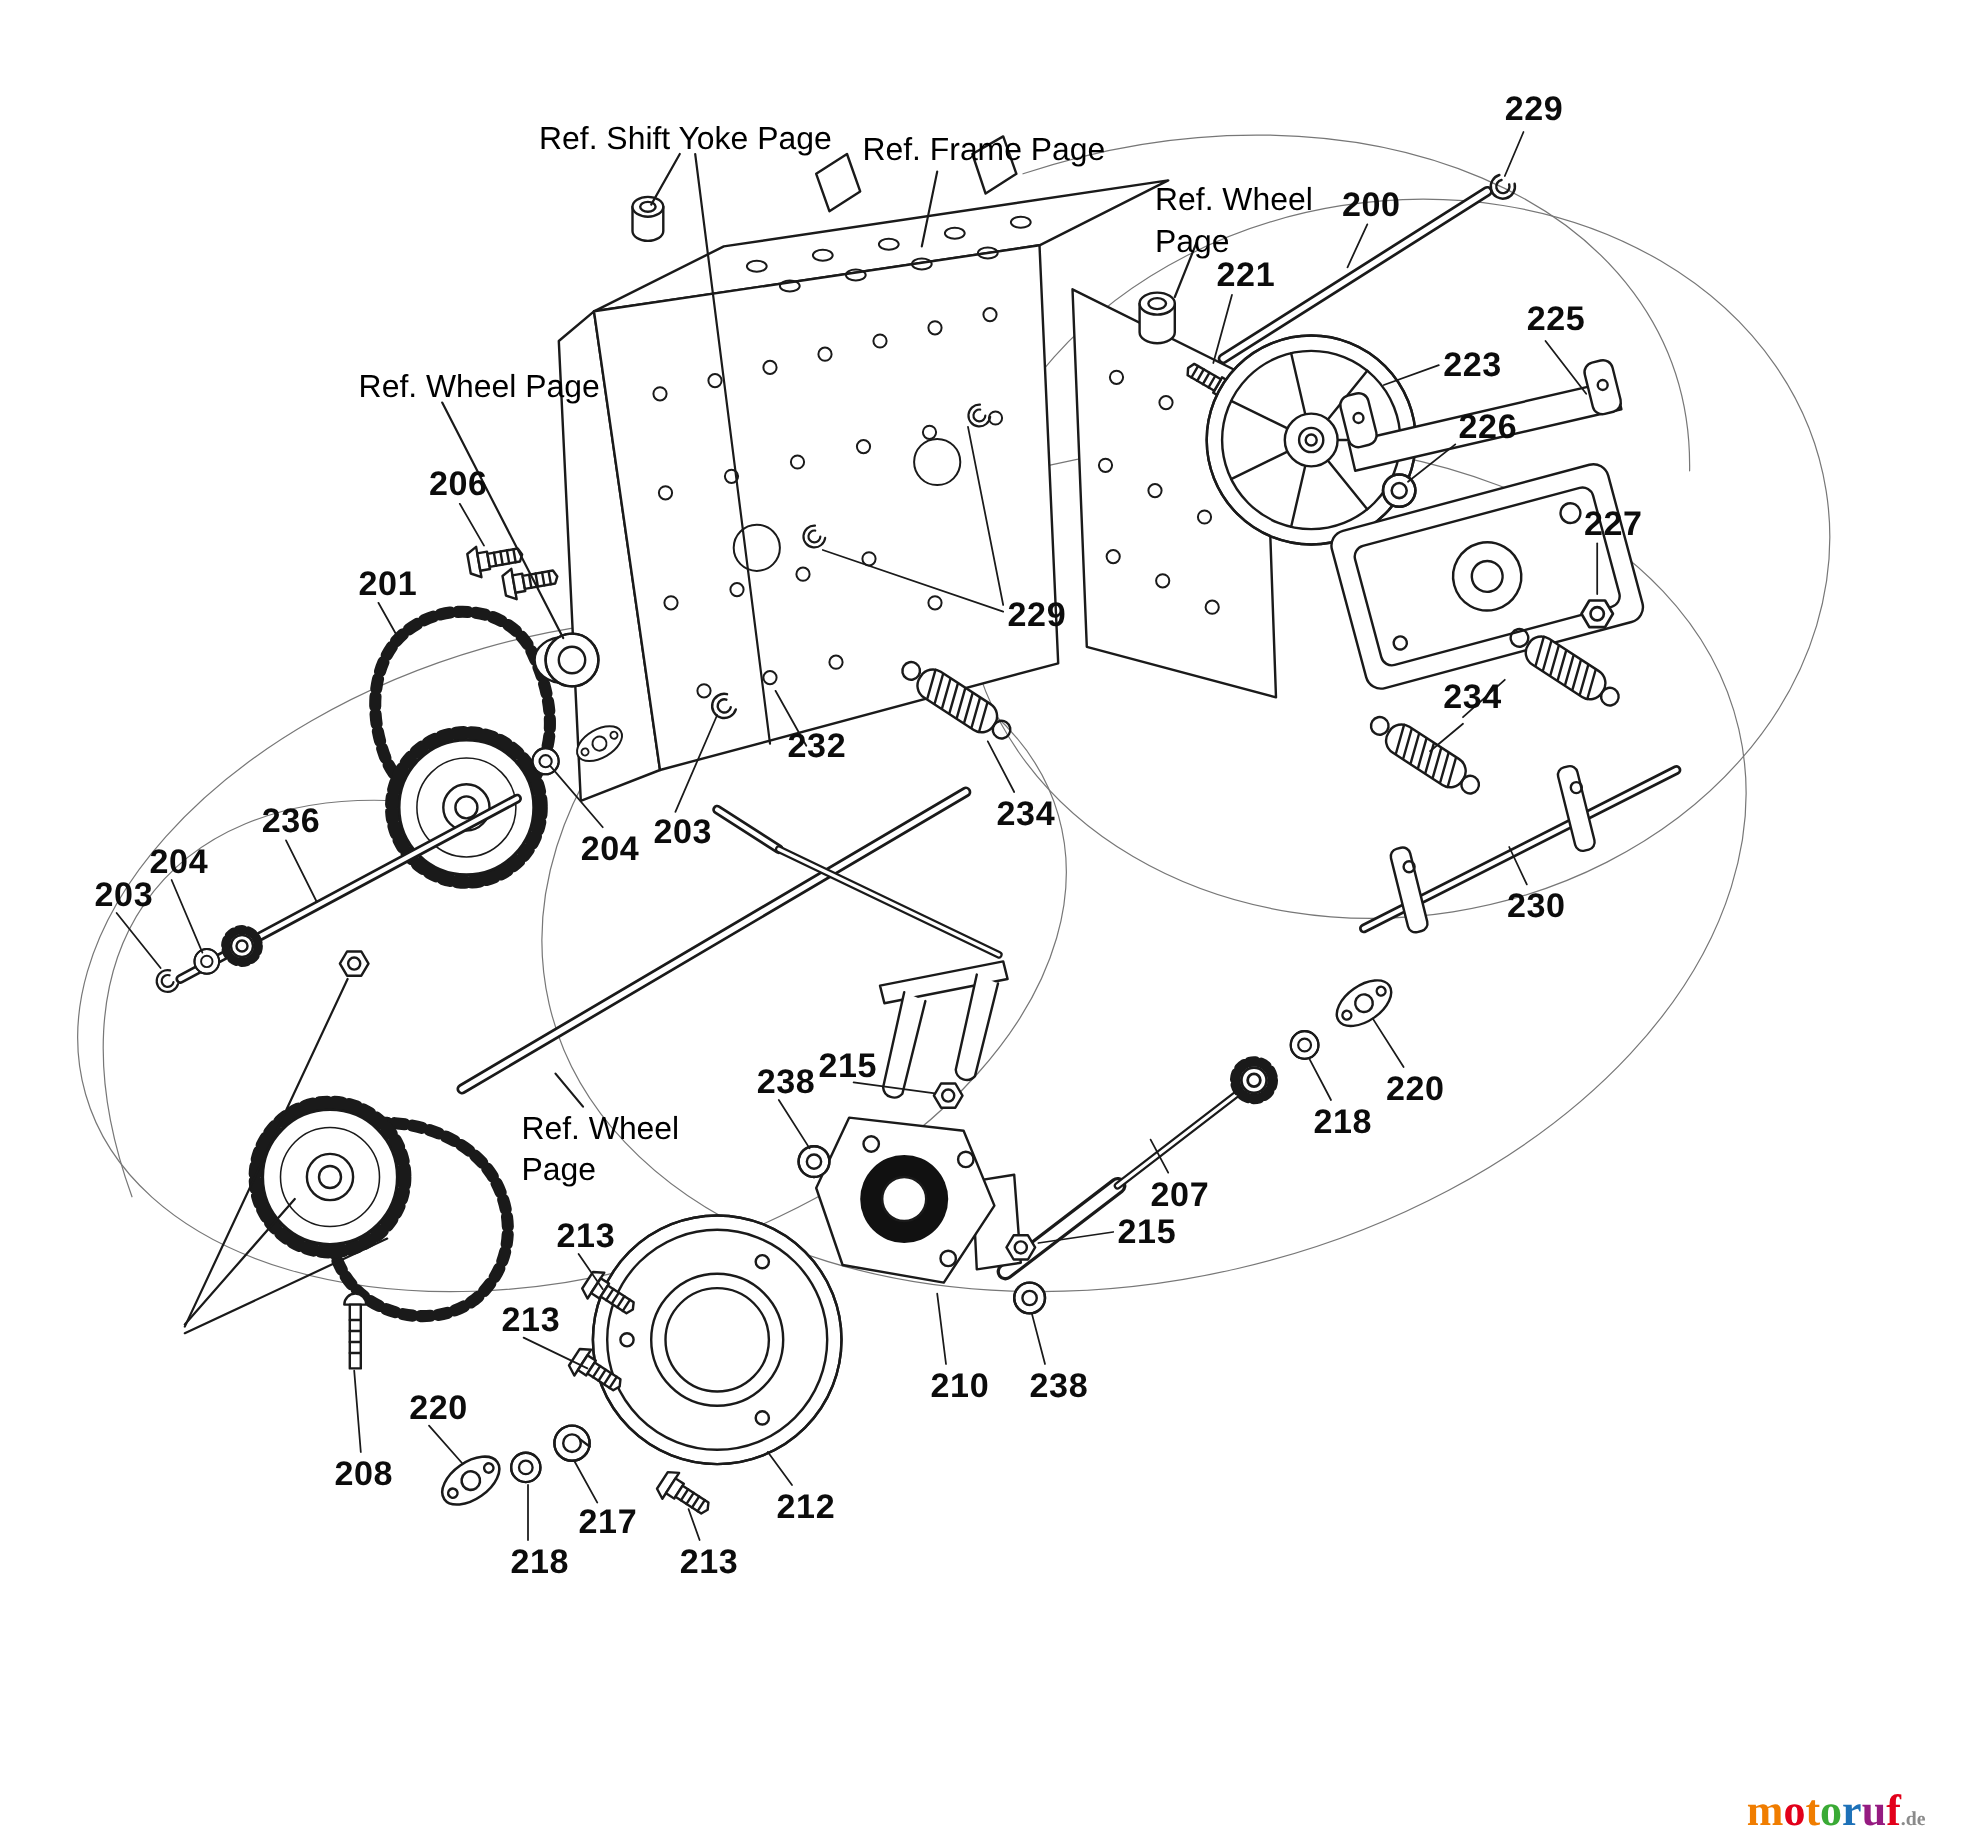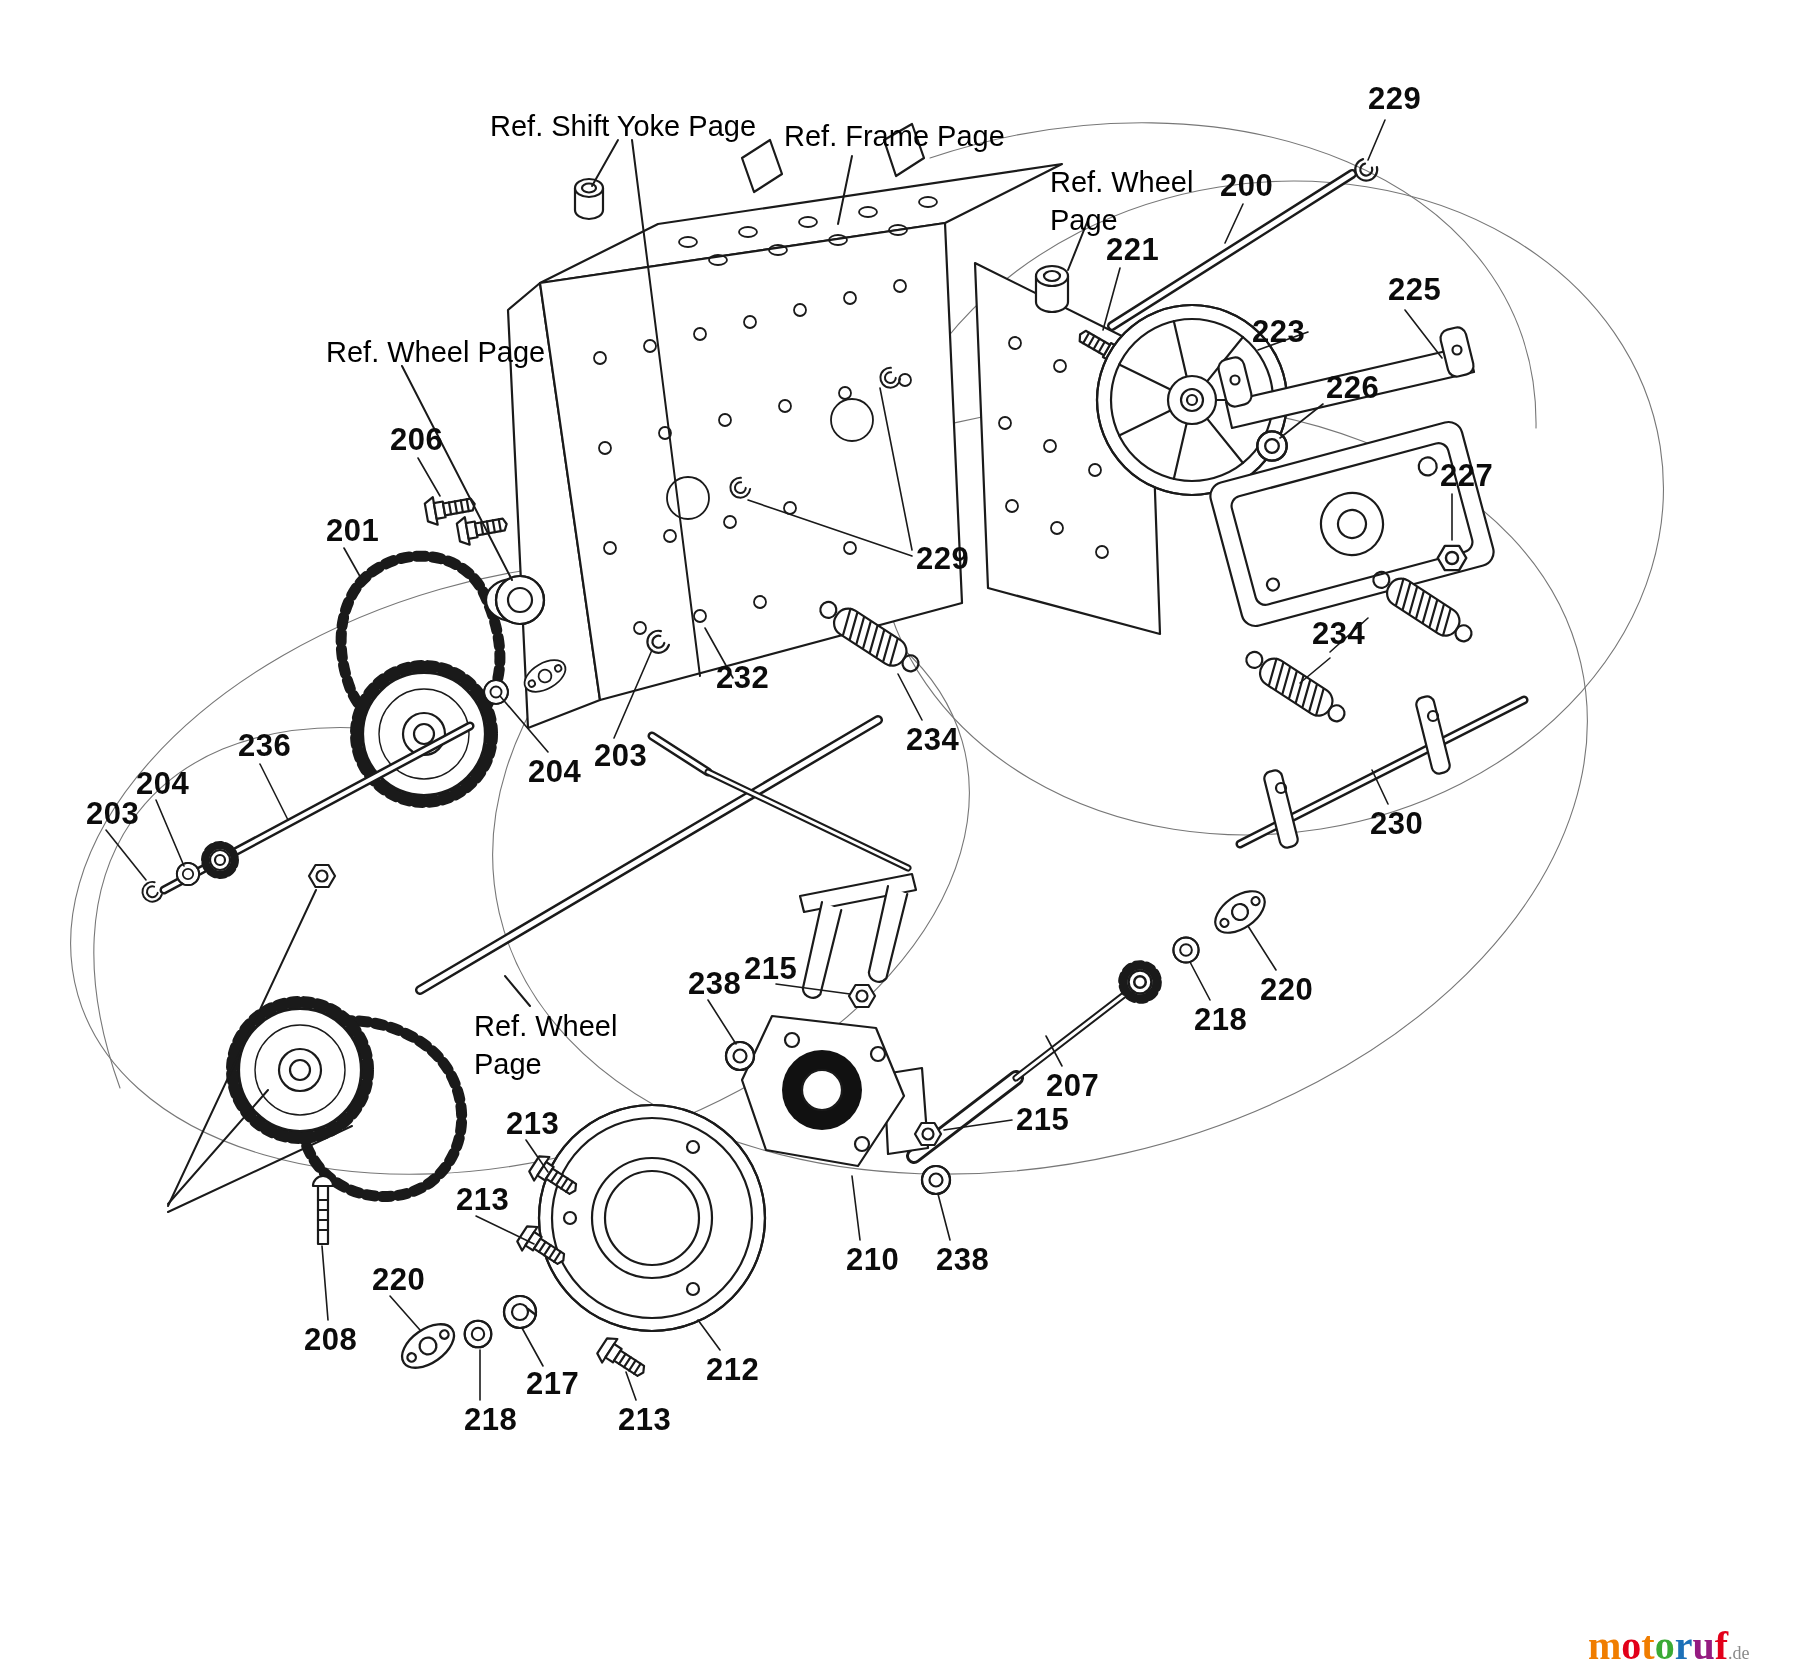--- a/index.html
+++ b/index.html
@@ -14,21 +14,21 @@
     letter-spacing:.5px;white-space:pre-line;
   }
   .ref-label{
     position:absolute;font-size:29px;font-weight:400;color:#000;line-height:1.3;
     white-space:pre-line;
   }
   .watermark{
     position:absolute;left:1588px;top:1598px;font-size:40px;font-weight:700;line-height:1;
     font-family:"Liberation Serif",serif;
   }
-  .watermark .de{font-size:18px;font-weight:400;color:#8a8a8a;}
+  .watermark .de{font-size:18px;font-weight:700;color:#8a8a8a;}
 </style>
 </head>
 <body>
 
 <div class="stage">
 
   <svg class="artwork" viewBox="0 0 1800 1663" xmlns="http://www.w3.org/2000/svg">
     <defs>
       <g id="washer">
           <circle r="14" fill="#fff"></circle>
@@ -360,21 +360,21 @@
         <path d="M 168 1176 L 268 1062"></path>
         <path d="M 168 1184 L 352 1098"></path>
         <path d="M 168 1178 L 316 862"></path>
       </g>
     </g>
   </svg>
 
   <div class="part-label" style="left:1368px;top:55px">229</div>
   <div class="part-label" style="left:1220px;top:142px">200</div>
   <div class="part-label" style="left:1388px;top:246px">225</div>
-  <div class="part-label" style="left:1252px;top:288px">223</div>
+  <div class="part-label" style="left:1312px;top:288px">223</div>
   <div class="part-label" style="left:1326px;top:344px">226</div>
   <div class="part-label" style="left:1440px;top:432px">227</div>
   <div class="part-label" style="left:1106px;top:206px">221</div>
   <div class="part-label" style="left:390px;top:396px">206</div>
   <div class="part-label" style="left:326px;top:487px">201</div>
   <div class="part-label" style="left:916px;top:515px">229</div>
   <div class="part-label" style="left:716px;top:634px">232</div>
   <div class="part-label" style="left:906px;top:696px">234</div>
   <div class="part-label" style="left:1312px;top:590px">234</div>
   <div class="part-label" style="left:528px;top:728px">204</div>

